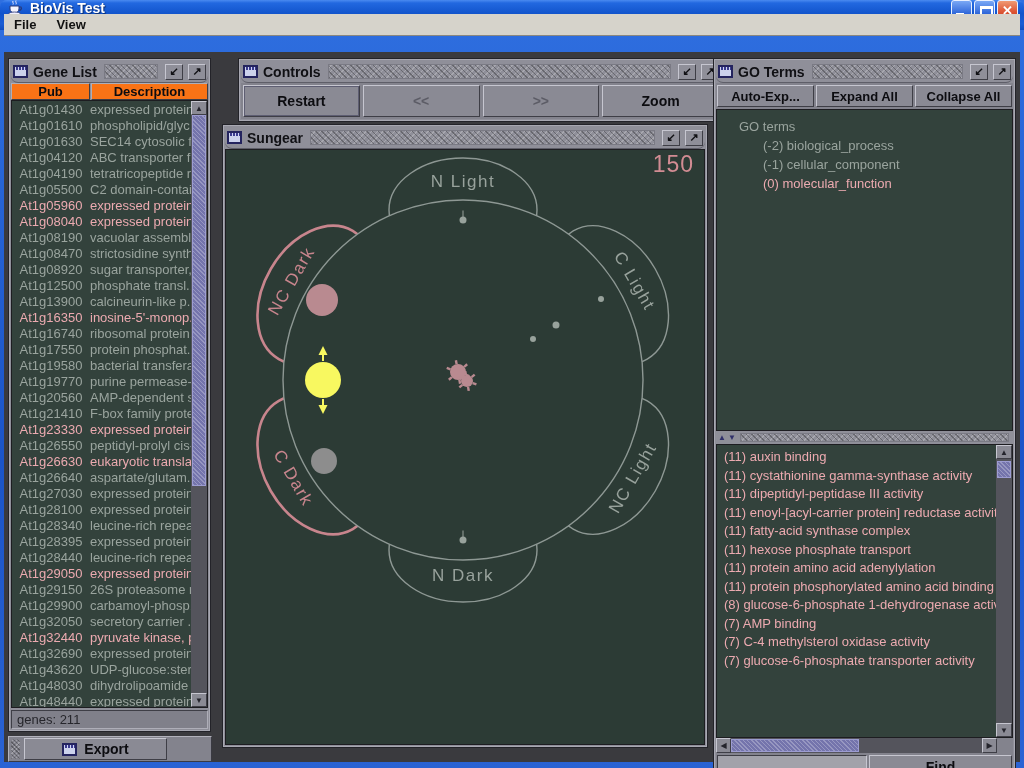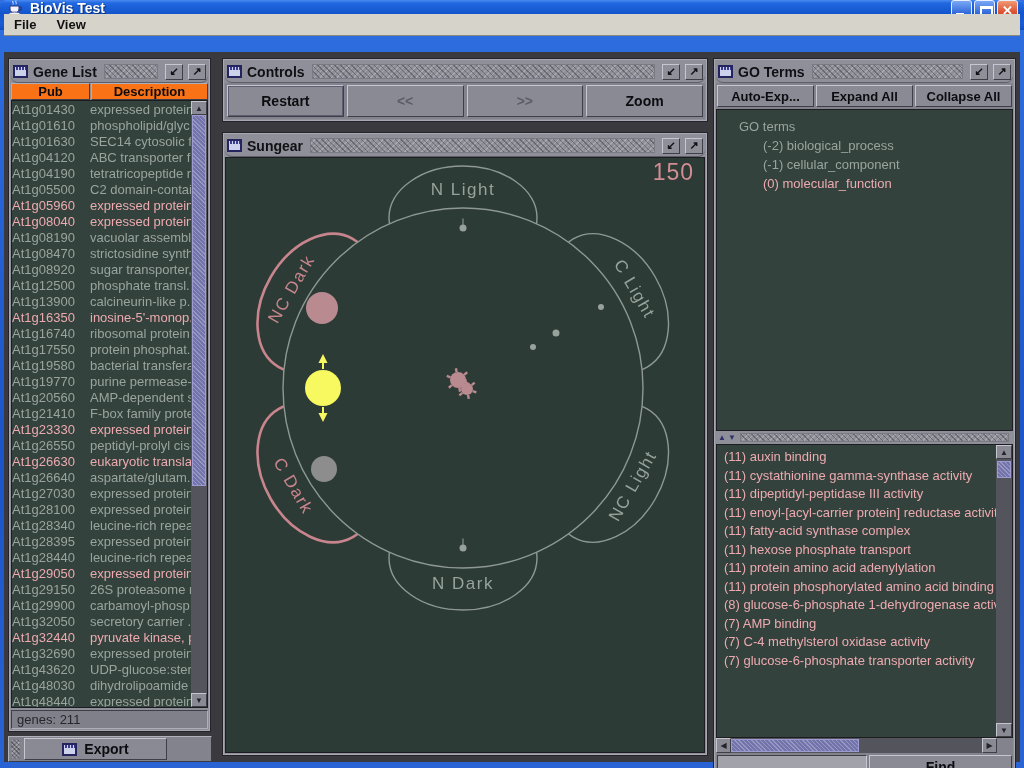--- a/index.html
+++ b/index.html
@@ -64,47 +64,47 @@
 
   
   .gene-frame { left:4px; top:6px; width:203px; height:674px; }
   .gl-header { height:17px; display:grid; grid-template-columns:79px 1fr; gap:1px; flex:0 0 17px; }
   .gl-header > div { background:#f97316; color:#0c0c10; font-size:13px; font-weight:bold;
     text-align:center; line-height:15px; border:1px solid; border-color:#aeaeb8 #3e3e46 #3e3e46 #aeaeb8; }
   .gl-body { flex:0 0 608px; position:relative; overflow:hidden; }
   .gl-rows { position:absolute; left:0; top:0; right:16px; bottom:0; overflow:hidden; }
   .gl-row { height:16px; display:grid; grid-template-columns:78px 1fr; align-items:center; }
   .gl-row span { font-size:13px; color:#9aa49e; white-space:nowrap; overflow:hidden; }
-  .gl-row .c-pub { padding-left:0; }
+  .gl-row .c-pub { padding-left:0;text-align:center; }
   .gl-row.h span { color:#ecaab0; }
   .gl-vscroll { position:absolute; right:0; top:0; bottom:0; }
   .gl-status { flex:1; margin-top:2px; background:#80808a; border:1px solid; border-color:#3e3e46 #aeaeb8 #aeaeb8 #3e3e46;
     color:#26262c; font-size:13px; padding:1px 0 0 5px; }
 
   
   .export-bar { position:absolute; left:4px; top:684px; width:204px; height:26px; background:#83838d;
     border:1px solid; border-color:#b2b2bc #3a3a42 #3a3a42 #b2b2bc; display:flex; align-items:center; }
   .grip { width:9px; height:20px; margin:0 4px 0 2px;
     background-image:repeating-linear-gradient(45deg, rgba(0,0,0,.3) 0 1px, transparent 1px 3px),
                      repeating-linear-gradient(-45deg, rgba(255,255,255,.25) 0 1px, transparent 1px 3px); }
   .export-btn { width:143px; height:22px; background:#8a8a94; border:1px solid;
     border-color:#c6c6d0 #3e3e46 #3e3e46 #c6c6d0; display:flex; align-items:center; justify-content:center;
     gap:7px; font-size:14px; font-weight:bold; color:#0c0c10; }
 
   
-  .controls-frame { left:218px; top:6px; width:486px; height:64px; }
+  .controls-frame { left:234px; top:6px; width:486px; height:64px; }
   .ctrl-row { flex:1; background:#83838d; display:grid; grid-template-columns:repeat(4,1fr); gap:3px; padding:2px; }
   .btn { background:#8a8a94; border:1px solid; border-color:#c6c6d0 #3e3e46 #3e3e46 #c6c6d0;
     color:#0c0c10; font-family:"Liberation Sans",sans-serif; font-size:14px; font-weight:bold;
     display:flex; align-items:center; justify-content:center; }
   .btn.focused { box-shadow:inset 0 0 0 1px #5e5e72;text-align:right; }
   .btn.disabled { color:#5c5c66; }
 
   
-  .sungear-frame { left:218px; top:80px; width:486px; height:624px; }
+  .sungear-frame { left:218px; top:72px; width:486px; height:624px; }
   .sg-canvas { flex:1; position:relative; background:#2c3b35; border:1px solid #1d1d21; }
   .sg-canvas svg { position:absolute; left:0; top:0; }
   .sg-count { position:absolute; top:1px; right:10px; font-size:23px; color:#d28c93; letter-spacing:1px; }
 
   
   .go-frame { left:709px; top:6px; width:303px; height:752px; }
   .go-btnrow { flex:0 0 26px; background:#83838d; display:grid; grid-template-columns:repeat(3,1fr); gap:2px; padding:2px 1px; }
   .go-btnrow .btn { font-size:13px; }
   .go-tree { flex:0 0 322px; padding-top:7px; overflow:hidden; }
   .tree-item { font-size:13px; line-height:19px; color:#9aa49e; padding-left:22px; white-space:nowrap; }

